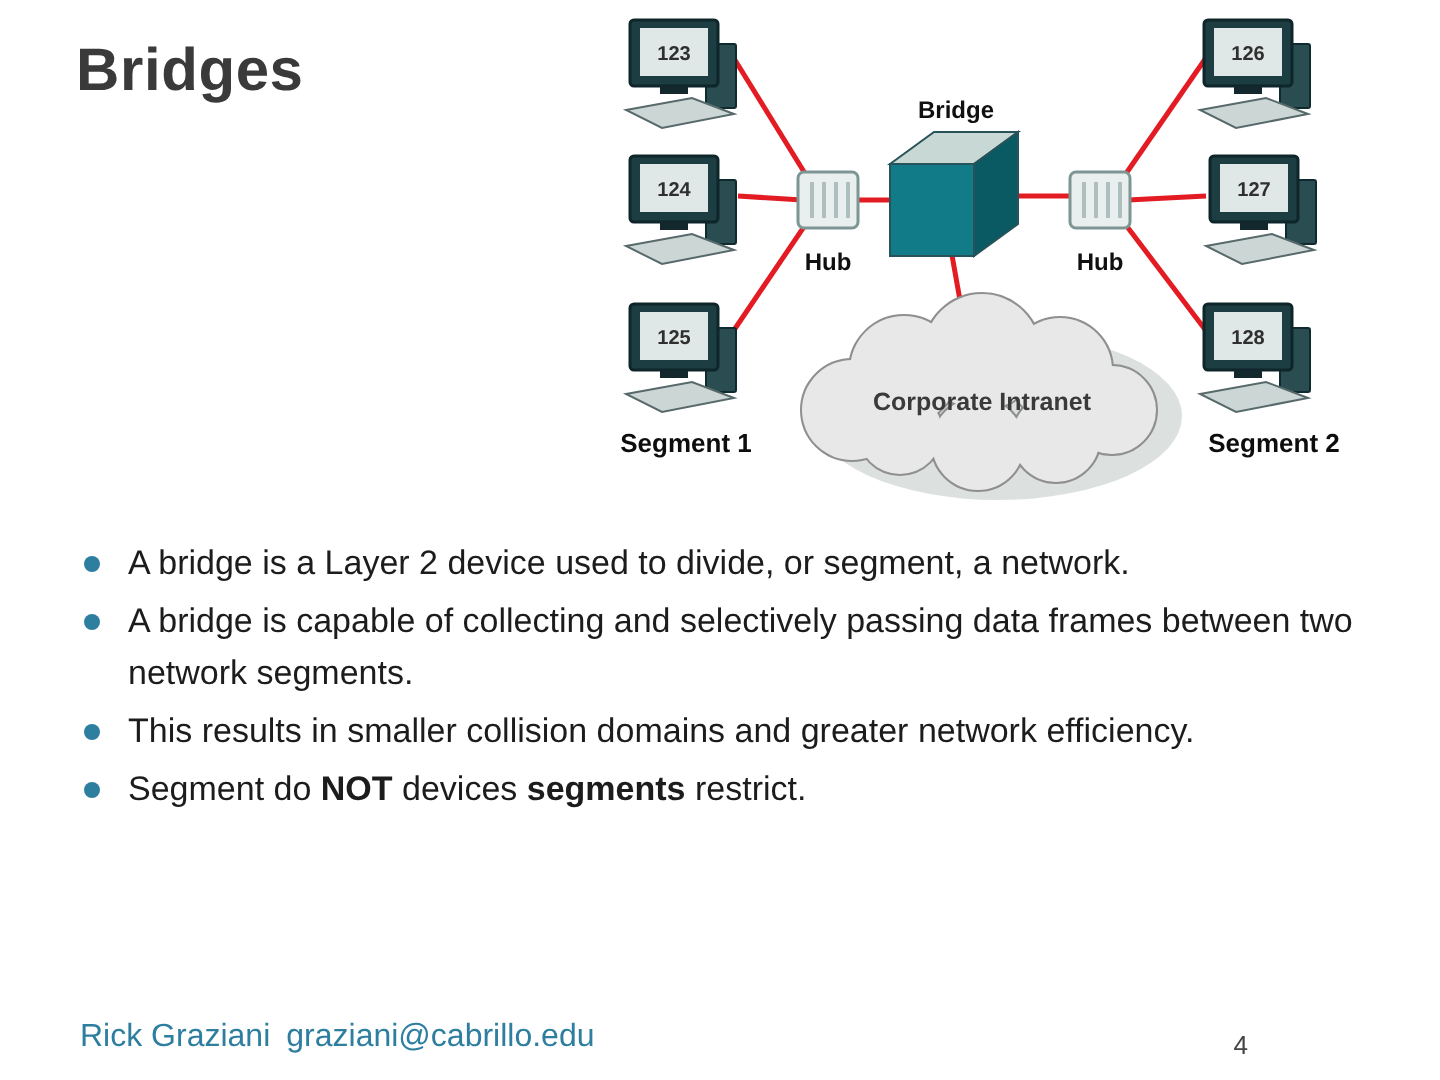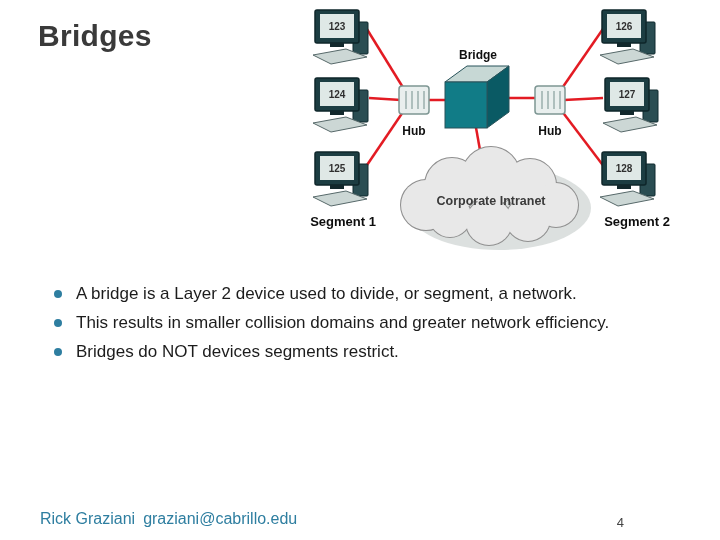--- a/index.html
+++ b/index.html
@@ -22,30 +22,30 @@
 
   .diagram { position: absolute; left: 295px; top: 2px; }
 
   .pc-label { font-size: 10px; font-weight: bold; fill: #2f2f2f; text-anchor: middle; }
   .device-label { font-size: 12px; font-weight: bold; fill: #101010; text-anchor: middle; }
   .segment-label { font-size: 13px; font-weight: bold; fill: #0d0d0d; text-anchor: middle; }
   .cloud-label { font-size: 12.5px; font-weight: bold; fill: #3a3a3a; text-anchor: middle; }
 
   .bullets {
     position: absolute; left: 40px; top: 269px; width: 664px;
-    margin: 12px; padding: 0; list-style: none;
+    margin: 0; padding: 0; list-style: none;
     font-size: 17px; line-height: 26px; color: #1c1c1c;
   }
   .bullet { position: relative; padding-left: 24px; margin: 0 0 3px 0; }
   .bullet::before {
     content: ""; position: absolute; left: 2px; top: 9px;
     width: 8px; height: 8px; border-radius: 50%;
     background: #2e7ea0;
   }
-  .b { font-weight: normal; }
+  .b { font-weight: bold; }
 
   .footer {
     position: absolute; left: 40px; bottom: 12px;
     font-size: 16px; color: #2e7ea0;
   }
   .footer span { margin-right: 8px; }
   .page-number {
     position: absolute; right: 16px; bottom: 10px;
     font-size: 13px; color: #444444;
   }
@@ -153,22 +153,23 @@
       </g>
       <text class="cloud-label" x="196" y="203">Corporate Intranet</text>
     </g>
 
     <text class="segment-label" x="48" y="224">Segment 1</text>
     <text class="segment-label" x="342" y="224">Segment 2</text>
   </svg>
 
   <ul class="bullets">
     <li class="bullet"><span>A bridge is a Layer 2 device used to divide, or segment, a network.</span></li>
+    <li class="bullet"><span>A bridge is capable of collecting and selectively passing data frames between two network segments.</span></li>
     <li class="bullet"><span>This results in smaller collision domains and greater network efficiency.</span></li>
-    <li class="bullet"><span>Bridges do </span><span class="b">NOT</span><span> devices </span><span class="b">segments</span><span> restrict.</span></li>
+    <li class="bullet"><span>Segment do </span><span class="b">NOT</span><span> devices </span><span class="b">segments</span><span> restrict.</span></li>
   </ul>
 
   <div class="footer">
     <span>Rick Graziani</span><span>graziani@cabrillo.edu</span>
   </div>
   <div class="page-number">4</div>
 
 </div>
 
 </body></html>

